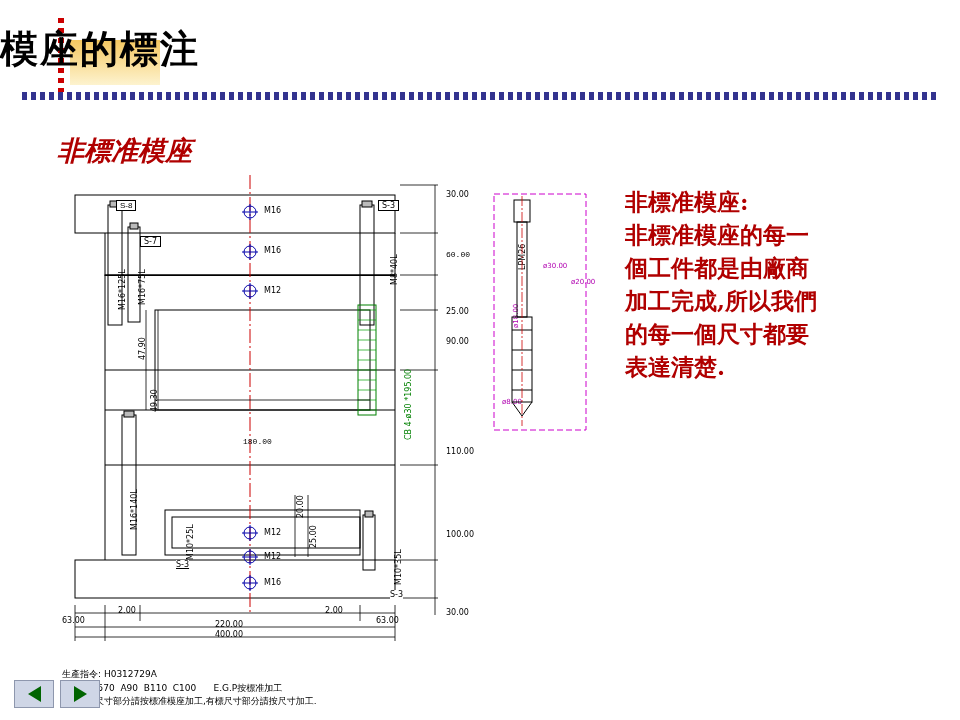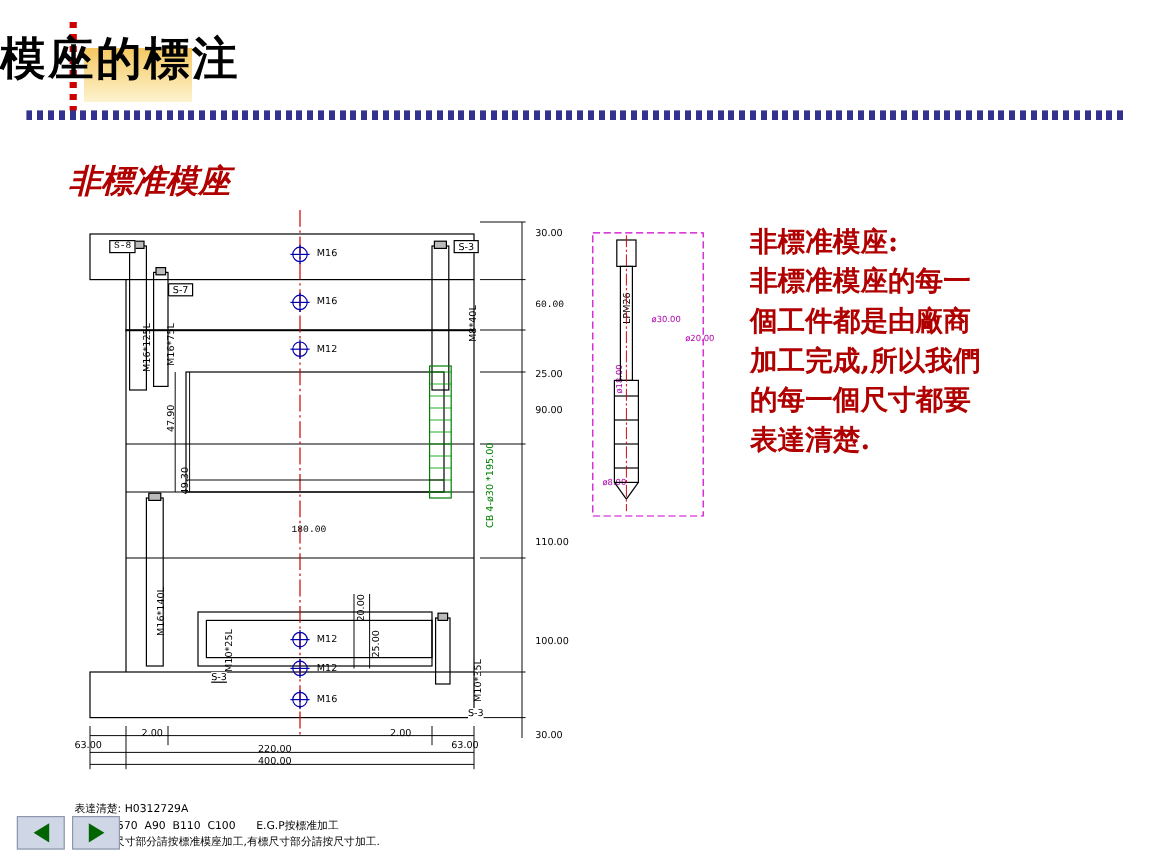--- a/index.html
+++ b/index.html
@@ -220,21 +220,21 @@
   <div style="position:absolute;left:296px;top:518px;font-size:8px;font-family:'DejaVu Sans',sans-serif;transform:rotate(-90deg);transform-origin:left top;">20.00</div>
   <div style="position:absolute;left:309px;top:548px;font-size:8px;font-family:'DejaVu Sans',sans-serif;transform:rotate(-90deg);transform-origin:left top;">25.00</div>
 
   <div style="position:absolute;left:264px;top:206px;font-size:8px;font-family:'DejaVu Sans',sans-serif;">M16</div>
   <div style="position:absolute;left:264px;top:246px;font-size:8px;font-family:'DejaVu Sans',sans-serif;">M16</div>
   <div style="position:absolute;left:264px;top:286px;font-size:8px;font-family:'DejaVu Sans',sans-serif;">M12</div>
   <div style="position:absolute;left:264px;top:528px;font-size:8px;font-family:'DejaVu Sans',sans-serif;">M12</div>
   <div style="position:absolute;left:264px;top:552px;font-size:8px;font-family:'DejaVu Sans',sans-serif;">M12</div>
   <div style="position:absolute;left:264px;top:578px;font-size:8px;font-family:'DejaVu Sans',sans-serif;">M16</div>
 
-  <div style="position:absolute;left:91px;top:200px;font-size:8px;font-family:Liberation Mono, monospace;border:1px solid #000;padding:0 3px;background:#fff;text-align:right;">S-8</div>
+  <div style="position:absolute;left:116px;top:200px;font-size:8px;font-family:Liberation Sans, sans-serif;border:1px solid #000;padding:0 3px;background:#fff;text-align:right;">S-8</div>
   <div style="position:absolute;left:378px;top:200px;font-size:8px;font-family:'DejaVu Sans',sans-serif;border:1px solid #000;padding:0 3px;background:#fff;">S-3</div>
   <div style="position:absolute;left:140px;top:236px;font-size:8px;font-family:'DejaVu Sans',sans-serif;border:1px solid #000;padding:0 3px;background:#fff;">S-7</div>
   <div style="position:absolute;left:176px;top:560px;font-size:8px;font-family:'DejaVu Sans',sans-serif;background:#fff;text-decoration:underline;">S-3</div>
   <div style="position:absolute;left:390px;top:590px;font-size:8px;font-family:'DejaVu Sans',sans-serif;background:#fff;">S-3</div>
 
   <div style="position:absolute;left:118px;top:310px;font-size:8px;font-family:'DejaVu Sans',sans-serif;transform:rotate(-90deg);transform-origin:left top;">M16*125L</div>
   <div style="position:absolute;left:138px;top:305px;font-size:8px;font-family:'DejaVu Sans',sans-serif;transform:rotate(-90deg);transform-origin:left top;">M16*75L</div>
   <div style="position:absolute;left:130px;top:530px;font-size:8px;font-family:'DejaVu Sans',sans-serif;transform:rotate(-90deg);transform-origin:left top;">M16*140L</div>
   <div style="position:absolute;left:186px;top:560px;font-size:8px;font-family:'DejaVu Sans',sans-serif;transform:rotate(-90deg);transform-origin:left top;">M10*25L</div>
   <div style="position:absolute;left:394px;top:585px;font-size:8px;font-family:'DejaVu Sans',sans-serif;transform:rotate(-90deg);transform-origin:left top;">M10*35L</div>
@@ -260,21 +260,21 @@
     <line x1="42" y1="212" x2="32" y2="226"></line>
     <line x1="22" y1="140" x2="42" y2="140"></line>
     <line x1="22" y1="160" x2="42" y2="160"></line>
     <line x1="22" y1="180" x2="42" y2="180"></line>
     <line x1="22" y1="200" x2="42" y2="200"></line>
   </g>
   <line x1="32" y1="6" x2="32" y2="236" stroke="#cc0000" stroke-width="0.8" stroke-dasharray="10,2,2,2"></line>
 </svg>
 </div>
 
-<div class="footnote" id="footnote-1">表達清楚: H0312729A</div>
+<div class="footnote" id="footnote-1">生產指令: H0312729A</div>
 <div class="footnote" id="footnote-2">訂做 CI3570  A90  B110  C100      E.G.P按標准加工</div>
 <div class="footnote" id="footnote-3">注: 未標尺寸部分請按標准模座加工,有標尺寸部分請按尺寸加工.</div>
 
 <div class="nav-btn" id="nav-prev">
   <div class="tri tri-left"></div>
 </div>
 <div class="nav-btn" id="nav-next">
   <div class="tri tri-right"></div>
 </div>
 

